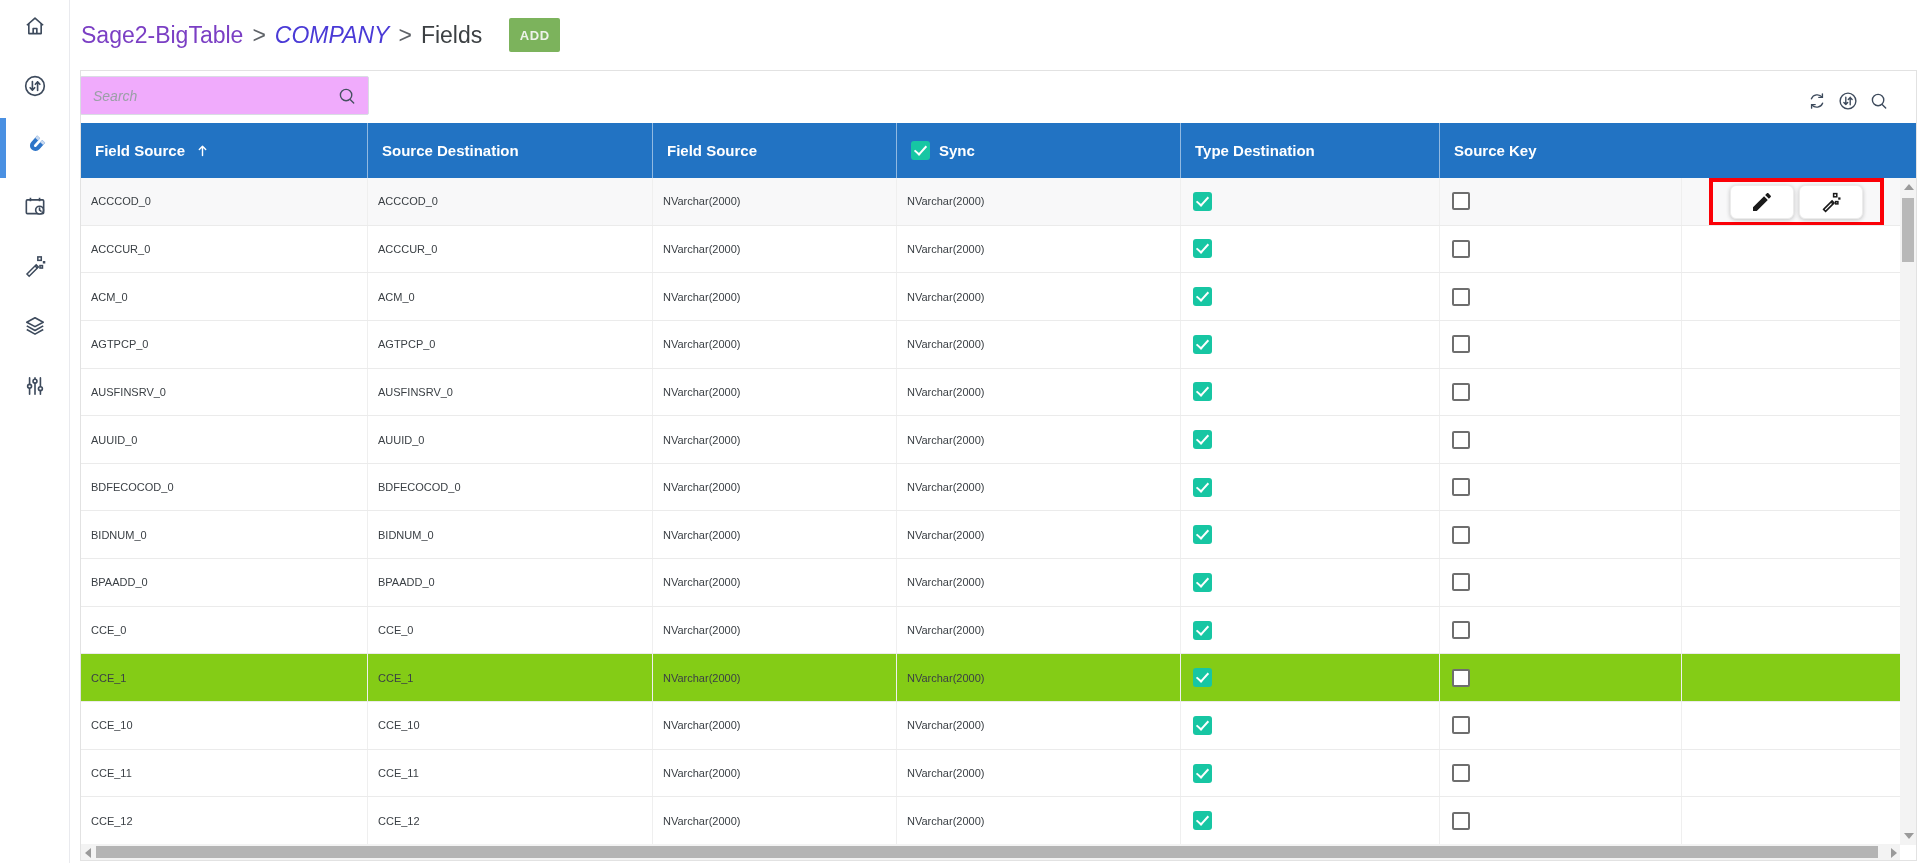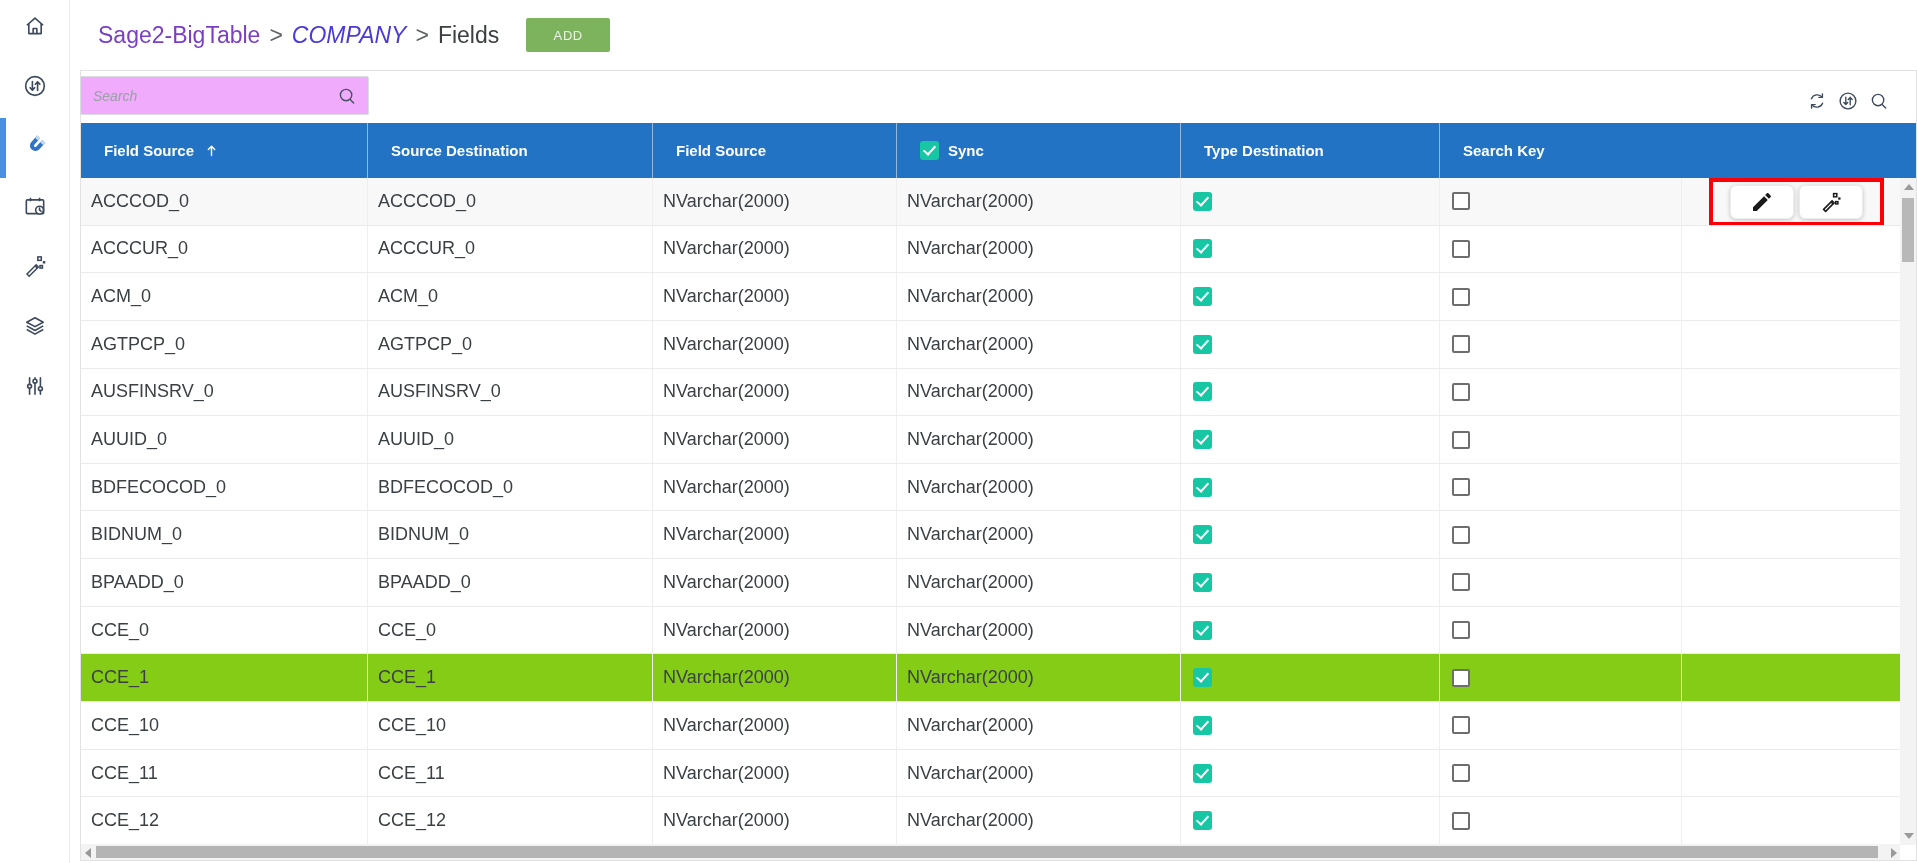--- a/index.html
+++ b/index.html
@@ -6,51 +6,51 @@
   html,body { width:1917px; height:863px; background:#fff; font-family:"Liberation Sans", sans-serif; overflow:hidden; }
   .page { position:relative; width:1917px; height:863px; background:#fff; }
 
   
   .sidebar { position:absolute; left:0; top:0; width:70px; height:863px; background:#fff; border-right:1px solid #e9eaee; padding-top:4px; display:flex; flex-direction:column; gap:12px; align-items:center; z-index:5; }
   .side-item { position:relative; width:70px; height:48px; display:flex; align-items:center; justify-content:center; cursor:pointer; }
   .side-item svg { width:26px; height:26px; }
   .side-item.active::before { content:""; position:absolute; left:0; top:-6px; bottom:-6px; width:6px; background:#4a90e2; }
 
   
-  .topbar { position:absolute; left:71px; top:0; width:1846px; height:70px; background:#fff; display:flex; align-items:center; padding-left:27px; }
+  .topbar { position:absolute; left:71px; top:0; width:1846px; height:70px; background:#fff; display:flex; align-items:center; padding-left:10px; }
   .breadcrumb { font-size:23px; display:flex; align-items:center; gap:9px; white-space:nowrap; }
   .bc-link1 { color:#7b3fc4; cursor:pointer; text-decoration:none; }
   .bc-link2 { color:#4a3ad6; cursor:pointer; text-decoration:none;font-style:italic; }
   .bc-sep { color:#5f6368; }
   .bc-current { color:#3c4043; }
-  .add-btn { margin-left:27px; width:84px; height:34px; background:#7cb35c; color:#eef2ea; border:none; border-radius:2px; font-size:13px; font-weight:normal; letter-spacing:.6px; cursor:pointer; font-family:"Liberation Sans",sans-serif; }
+  .add-btn { margin-left:27px; width:51px; height:34px; background:#7cb35c; color:#eef2ea; border:none; border-radius:2px; font-size:13px; font-weight:bold; letter-spacing:.6px; cursor:pointer; font-family:"Liberation Sans",sans-serif; }
 
   
   .panel { position:absolute; left:80px; top:70px; width:1837px; height:791px; background:#fff; border:1px solid #e2e2e2; }
 
   .toolbar { position:relative; height:52px; }
   .search-box { position:absolute; left:-1px; top:5px; width:289px; height:39px; border:1px solid #d9dce3; border-radius:2px; background:#f0abfc; display:flex; align-items:center; }
   .search-box input { flex:1; border:none; outline:none; padding:0 8px 0 12px; font-size:14px; color:#3c4043; font-family:"Liberation Sans",sans-serif; background:transparent; }
   .search-box input::placeholder { color:#9aa0a6; font-style:italic; }
   .search-box .mag { width:22px; height:22px; margin-right:10px; flex:0 0 auto; }
   .toolbar-icons { position:absolute; right:26px; top:19px; display:flex; gap:9px; align-items:center; }
   .tool-btn { width:22px; height:22px; background:none; border:none; padding:0; cursor:pointer; }
   .tool-btn svg { width:22px; height:22px; display:block; }
 
   
   .grid-cols { display:grid; grid-template-columns:287px 285px 244px 284px 259px 242px 1fr; }
   .thead { height:55px; background:#2273c3; }
-  .th { display:flex; align-items:center; padding-left:23px; color:#fff; font-size:15px; font-weight:bold; border-right:1px solid rgba(255,255,255,.5); gap:9px; }
+  .th { display:flex; align-items:center; padding-left:14px; color:#fff; font-size:15px; font-weight:bold; border-right:1px solid rgba(255,255,255,.5); gap:9px; }
   .th:last-child { border-right:none; }
   .sort-arrow svg { width:17px; height:17px; display:block; }
   .hd-cb { width:19px; height:19px; border-radius:3px; background:#17c6a3; position:relative; flex:0 0 auto; }
   .cb-check::after { content:""; position:absolute; left:6px; top:2px; width:5px; height:10px; border:solid #fff; border-width:0 2.4px 2.4px 0; transform:rotate(42deg); }
 
   .tbody { height:666px; overflow:hidden; }
-  .tr { height:47.65px; border-bottom:1px solid #ebebeb; font-size:18px; color:#3b4045; cursor:pointer; }
+  .tr { height:47.65px; border-bottom:1px solid #ebebeb; font-size:11px; color:#3b4045; cursor:pointer; }
   .tr.hover { background:#f8f8f9; }
   .tr.selected { background:#84cc16; }
   .td { display:flex; align-items:center; padding-left:10px; border-right:1px solid #efefef; overflow:hidden; }
   .td:last-child { border-right:none; }
   .td.td-check { padding-left:12px; }
   .cb { width:19px; height:19px; border-radius:3px; position:relative; flex:0 0 auto; }
   .cb.on { background:#17c6a3; }
   .cb.off { width:18px; height:18px; background:#fff; border:2px solid #6e6e6e; border-radius:2px; }
   .td-transform { position:relative; padding-left:0; }
 
@@ -212,21 +212,21 @@
           <span>Field Source</span>
         </div>
       <div class="th">
         <span class="hd-cb cb-check"></span>
         <span>Sync</span>
       </div>
       <div class="th">
           <span>Type Destination</span>
         </div>
       <div class="th">
-          <span>Search Key</span>
+          <span>Source Key</span>
         </div>
     </div>
 
     <div class="tbody" id="tbody">
         <div class="tr grid-cols hover">
     <div class="td">ACCCOD_0</div>
     <div class="td">ACCCOD_0</div>
     <div class="td">NVarchar(2000)</div>
     <div class="td">NVarchar(2000)</div>
     <div class="td td-check">

